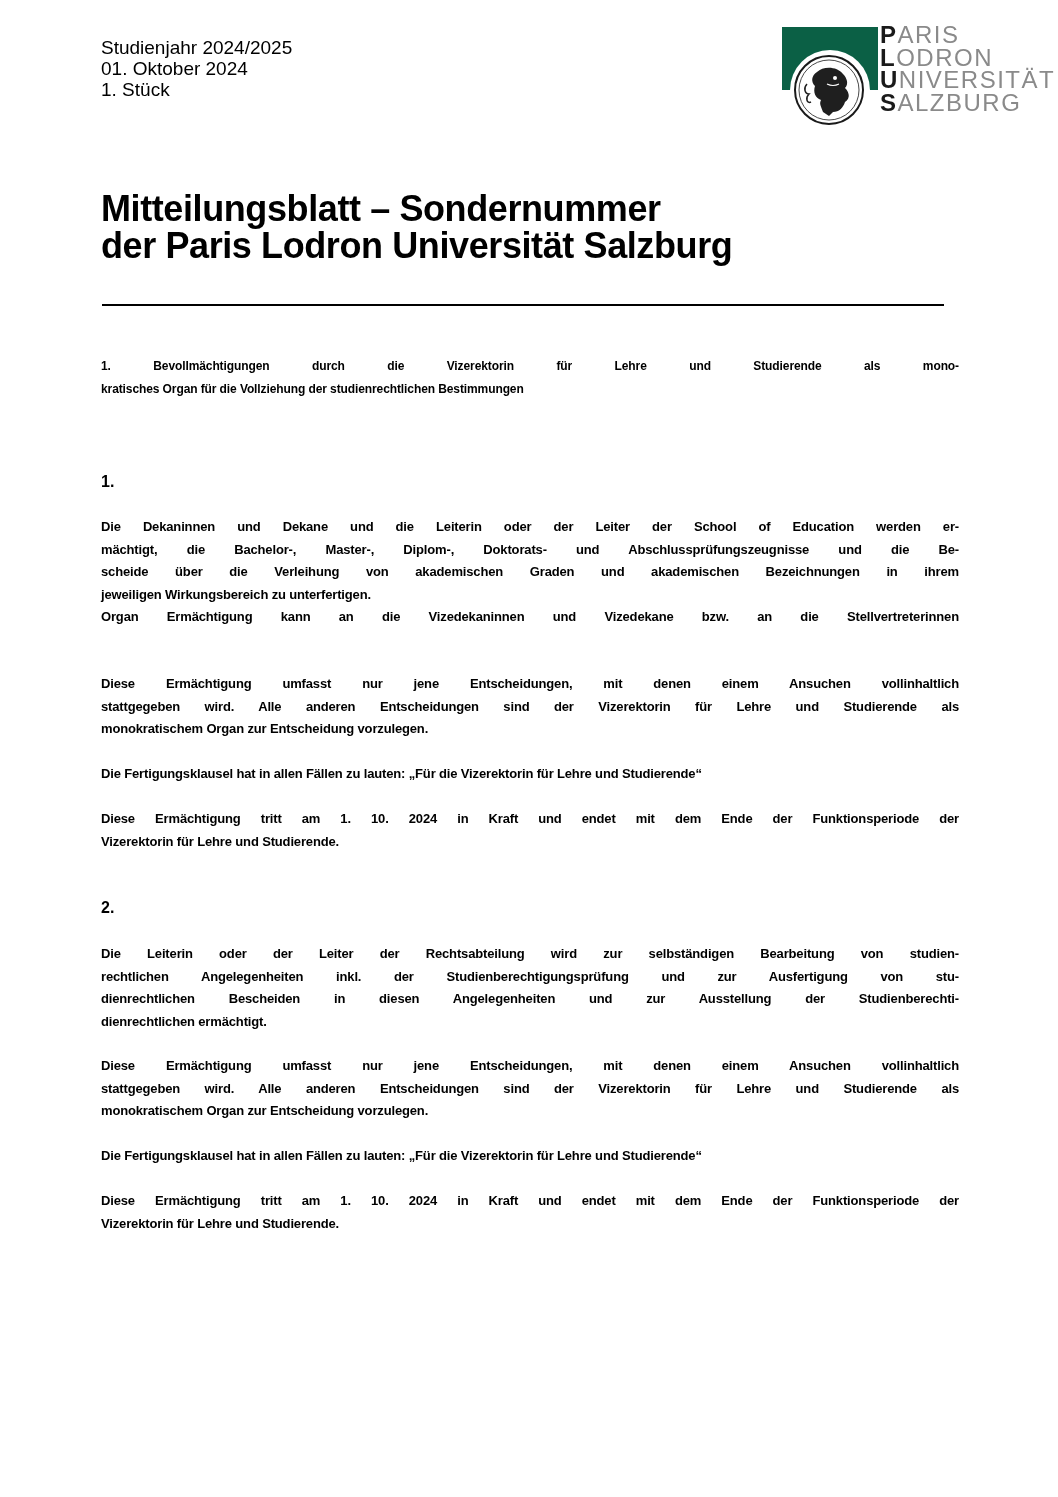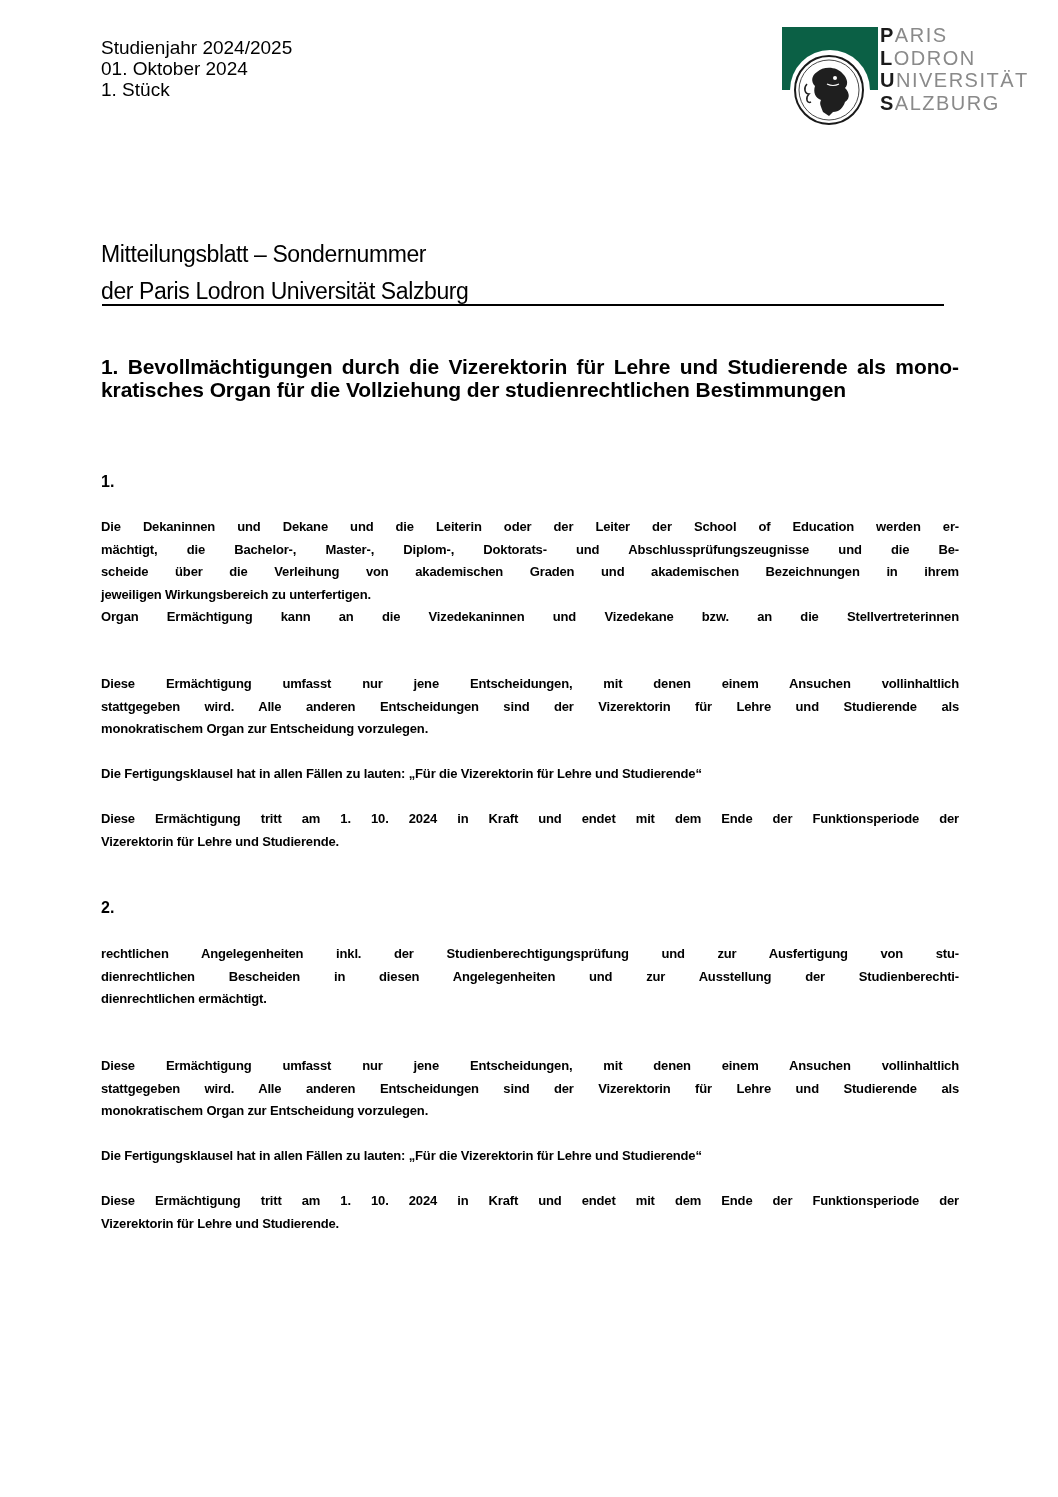--- a/index.html
+++ b/index.html
@@ -20,35 +20,34 @@
     }
     .logo-arch {
       position: absolute; left: 30px; top: 30px; width: 80px; height: 80px;
       border-radius: 50%; background: #ffffff;
     }
     .logo-seal {
       position: absolute; left: 33px; top: 34px; width: 72px; height: 72px;
     }
     .logo-text {
       position: absolute; left: 120px; top: 4px;
-      font-size: 20px; line-height: 22.5px; letter-spacing: 1.5px; color: #8a8a8a;
+      font-size: 24px; line-height: 22.5px; letter-spacing: 1.5px; color: #8a8a8a;
     }
     .logo-text .initial { color: #1a1a1a; font-weight: bold; }
     .title {
       position: absolute; left: 101px; top: 190px;
-      font-size: 23px; line-height: 37px; font-weight: normal;
+      font-size: 36px; line-height: 37px; font-weight: bold;
       letter-spacing: -0.4px;
-      margin-top: 46px;
     }
     .rule {
       position: absolute; left: 102px; top: 304px; width: 842px; height: 2px; background: #000;
     }
     .section-heading {
       position: absolute; left: 101px; top: 355px; width: 858px;
-      font-size: 21px; line-height: 23px; font-weight: bold; letter-spacing: -0.1px;
+      font-size: 12px; line-height: 23px; font-weight: bold; letter-spacing: -0.1px;
     }
     .num {
       position: absolute; left: 101px; font-size: 16px; font-weight: bold;
     }
     .para {
       position: absolute; left: 101px; width: 858px;
       font-size: 13px; line-height: 22.5px; text-align: justify;
       letter-spacing: -0.15px;
       font-weight: bold;
     }
@@ -116,20 +115,21 @@
 </div>
 
 <div class="para" style="top:808px;">
   <span class="line">Diese Ermächtigung tritt am 1. 10. 2024 in Kraft und endet mit dem Ende der Funktionsperiode der</span>
   <span class="line last">Vizerektorin für Lehre und Studierende.</span>
 </div>
 
 <div class="num" style="top:899px;">2.</div>
 
 <div class="para" style="top:943px;">
+  <span class="line">Die Leiterin oder der Leiter der Rechtsabteilung wird zur selbständigen Bearbeitung von studien-</span>
   <span class="line">rechtlichen Angelegenheiten inkl. der Studienberechtigungsprüfung und zur Ausfertigung von stu-</span>
   <span class="line">dienrechtlichen Bescheiden in diesen Angelegenheiten und zur Ausstellung der Studienberechti-</span>
   <span class="line last">dienrechtlichen ermächtigt.</span>
 </div>
 
 <div class="para" style="top:1055px;">
   <span class="line">Diese Ermächtigung umfasst nur jene Entscheidungen, mit denen einem Ansuchen vollinhaltlich</span>
   <span class="line">stattgegeben wird. Alle anderen Entscheidungen sind der Vizerektorin für Lehre und Studierende als</span>
   <span class="line last">monokratischem Organ zur Entscheidung vorzulegen.</span>
 </div>

